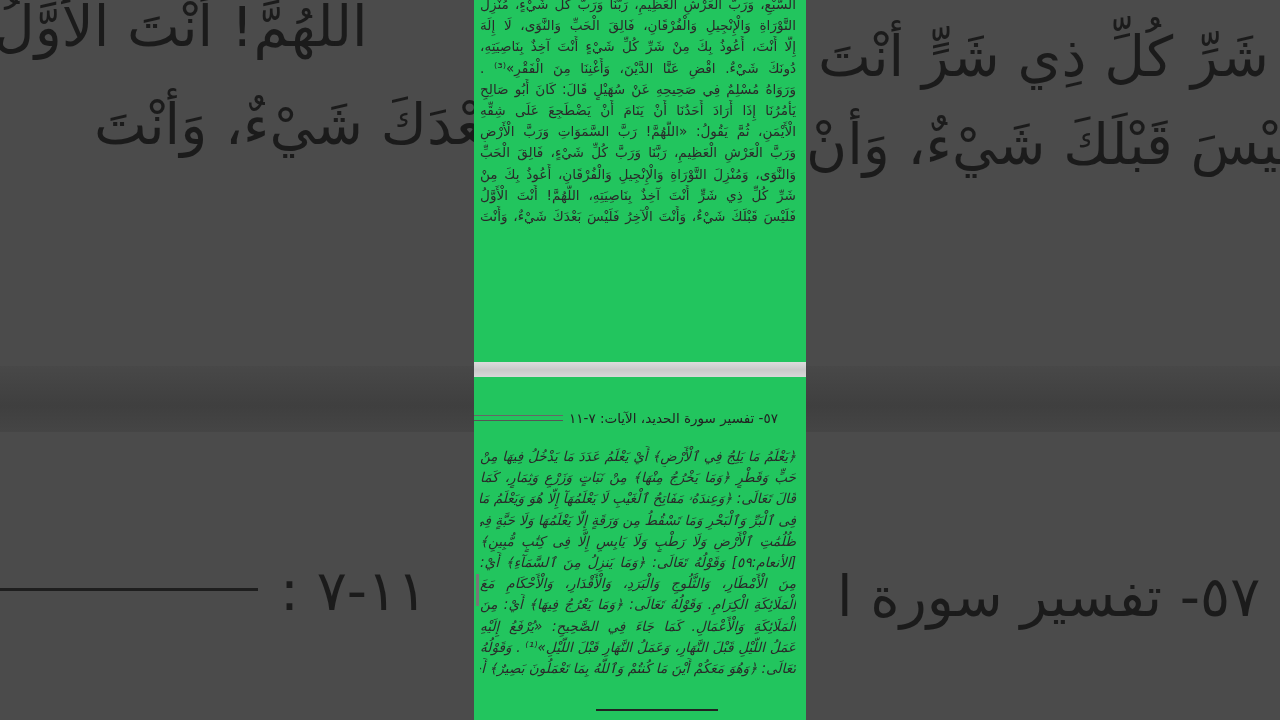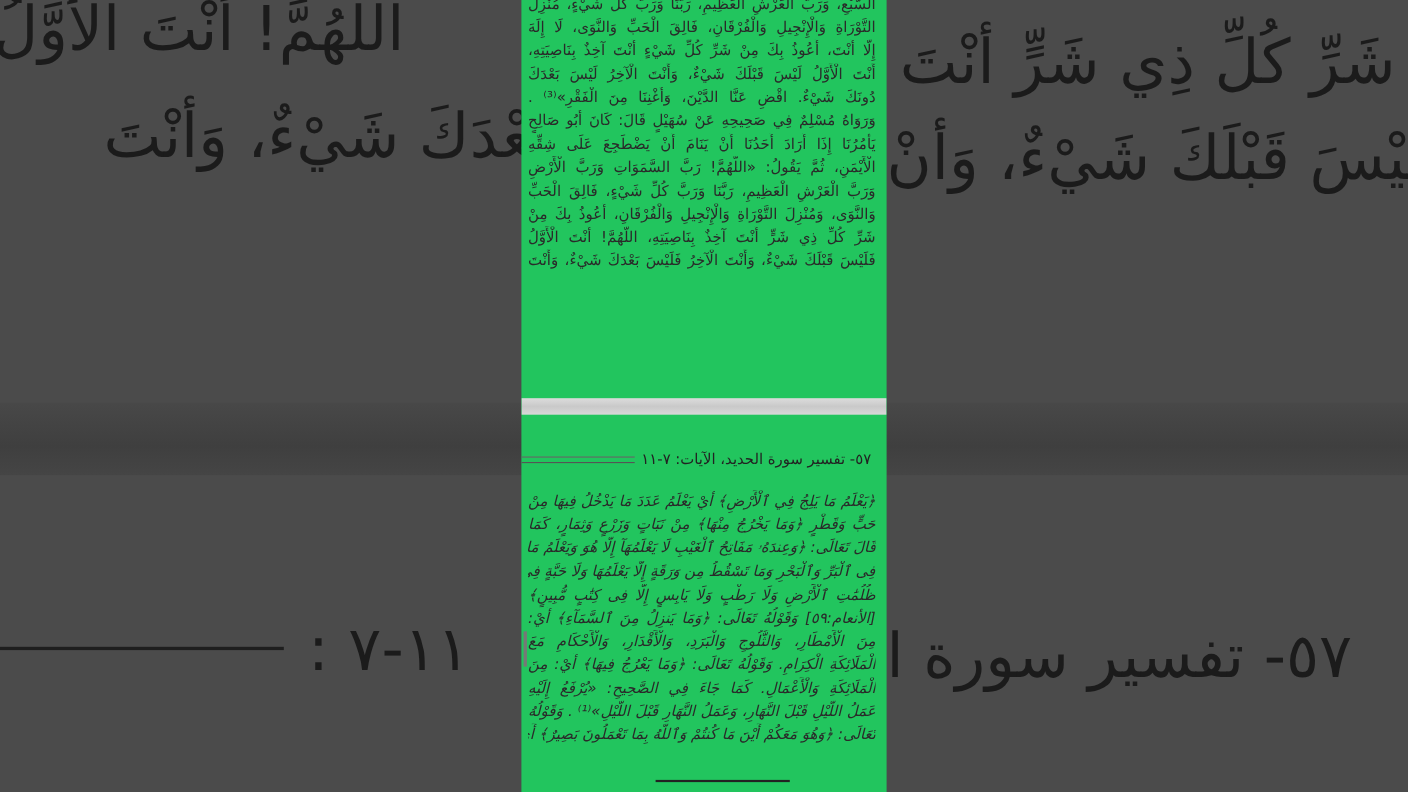--- a/index.html
+++ b/index.html
@@ -36,21 +36,21 @@
     .page-top { top: -6px; }
     .page-bottom { top: 446px; font-style: italic; }
 
     .gap-band {
       position: absolute; left: 0; right: 0; top: 362px; height: 15px;
       background: linear-gradient(#dcdcdc, #c9c9c9 50%, #d8d8d8);
     }
     .header {
       position: absolute; top: 406px; left: 0; right: 0; height: 24px;
       direction: rtl; display: flex; align-items: center;
-      padding-right: 14px; font-size: 13.5px; color: #222;
+      padding-right: 28px; font-size: 13.5px; color: #222;
       font-family: "DejaVu Sans", sans-serif;
     }
     .header-rule { flex: 1; margin: 0 6px 0 0; height: 4px;
       border-top: 1px solid #666; border-bottom: 1.5px solid #555; }
     .margin-bar {
       position: absolute; left: 476px; top: 574px; width: 3px; height: 32px;
       background: #777;
     }
     .strike {
       position: absolute; top: 709px; left: 596px; width: 122px; height: 2px; background: #222;
@@ -60,29 +60,28 @@
 <body>
 
 <div class="bg">
   <div class="bg-line" style="right:806px; top:-8px; width:480px; text-align:left;">اللّهُمَّ! أنْتَ الأوَّلُ</div>
   <div class="bg-line" style="left:94px; top:90px;">بَعْدَكَ شَيْءٌ، وَأنْتَ</div>
   <div class="bg-line" style="left:818px; top:22px;">شَرِّ كُلِّ ذِي شَرٍّ أنْتَ</div>
   <div class="bg-line" style="left:806px; top:110px;">فَلَيْسَ قَبْلَكَ شَيْءٌ، وَأنْ</div>
   <div class="bg-band"></div>
   <div class="bg-rule" style="left:0; top:588px; width:258px;"></div>
   <div class="bg-line" style="left:280px; top:556px;">١١-٧ :</div>
-  <div class="bg-line" style="left:806px; top:562px;text-align:right;">٥٧- تفسير سورة ا</div>
+  <div class="bg-line" style="left:837px; top:562px;text-align:right;">٥٧- تفسير سورة ا</div>
 </div>
 
 <div class="strip">
   <div class="page page-top">
     <span class="line">السَّبْعِ، وَرَبَّ الْعَرْشِ الْعَظِيمِ، رَبَّنَا وَرَبَّ كُلِّ شَيْءٍ، مُنْزِلَ</span>
     <span class="line">التَّوْرَاةِ وَالْإِنْجِيلِ وَالْفُرْقَانِ، فَالِقَ الْحَبِّ وَالنَّوَى، لَا إِلَهَ</span>
     <span class="line">إِلَّا أَنْتَ، أَعُوذُ بِكَ مِنْ شَرِّ كُلِّ شَيْءٍ أَنْتَ آخِذٌ بِنَاصِيَتِهِ،</span>
-    <span class="line">أَنْتَ الْأَوَّلُ لَيْسَ قَبْلَكَ شَيْءٌ، وَأَنْتَ الْآخِرُ لَيْسَ بَعْدَكَ</span>
     <span class="line">دُونَكَ شَيْءٌ. اقْضِ عَنَّا الدَّيْنَ، وَأَغْنِنَا مِنَ الْفَقْرِ»⁽³⁾ .</span>
     <span class="line">وَرَوَاهُ مُسْلِمٌ فِي صَحِيحِهِ عَنْ سُهَيْلٍ قَالَ: كَانَ أَبُو صَالِحٍ</span>
     <span class="line">يَأْمُرُنَا إِذَا أَرَادَ أَحَدُنَا أَنْ يَنَامَ أَنْ يَضْطَجِعَ عَلَى شِقِّهِ</span>
     <span class="line">الْأَيْمَنِ، ثُمَّ يَقُولُ: «اللَّهُمَّ! رَبَّ السَّمَوَاتِ وَرَبَّ الْأَرْضِ</span>
     <span class="line">وَرَبَّ الْعَرْشِ الْعَظِيمِ، رَبَّنَا وَرَبَّ كُلِّ شَيْءٍ، فَالِقَ الْحَبِّ</span>
     <span class="line">وَالنَّوَى، وَمُنْزِلَ التَّوْرَاةِ وَالْإِنْجِيلِ وَالْفُرْقَانِ، أَعُوذُ بِكَ مِنْ</span>
     <span class="line">شَرِّ كُلِّ ذِي شَرٍّ أَنْتَ آخِذٌ بِنَاصِيَتِهِ، اللَّهُمَّ! أَنْتَ الْأَوَّلُ</span>
     <span class="line">فَلَيْسَ قَبْلَكَ شَيْءٌ، وَأَنْتَ الْآخِرُ فَلَيْسَ بَعْدَكَ شَيْءٌ، وَأَنْتَ</span>
   </div>
 

